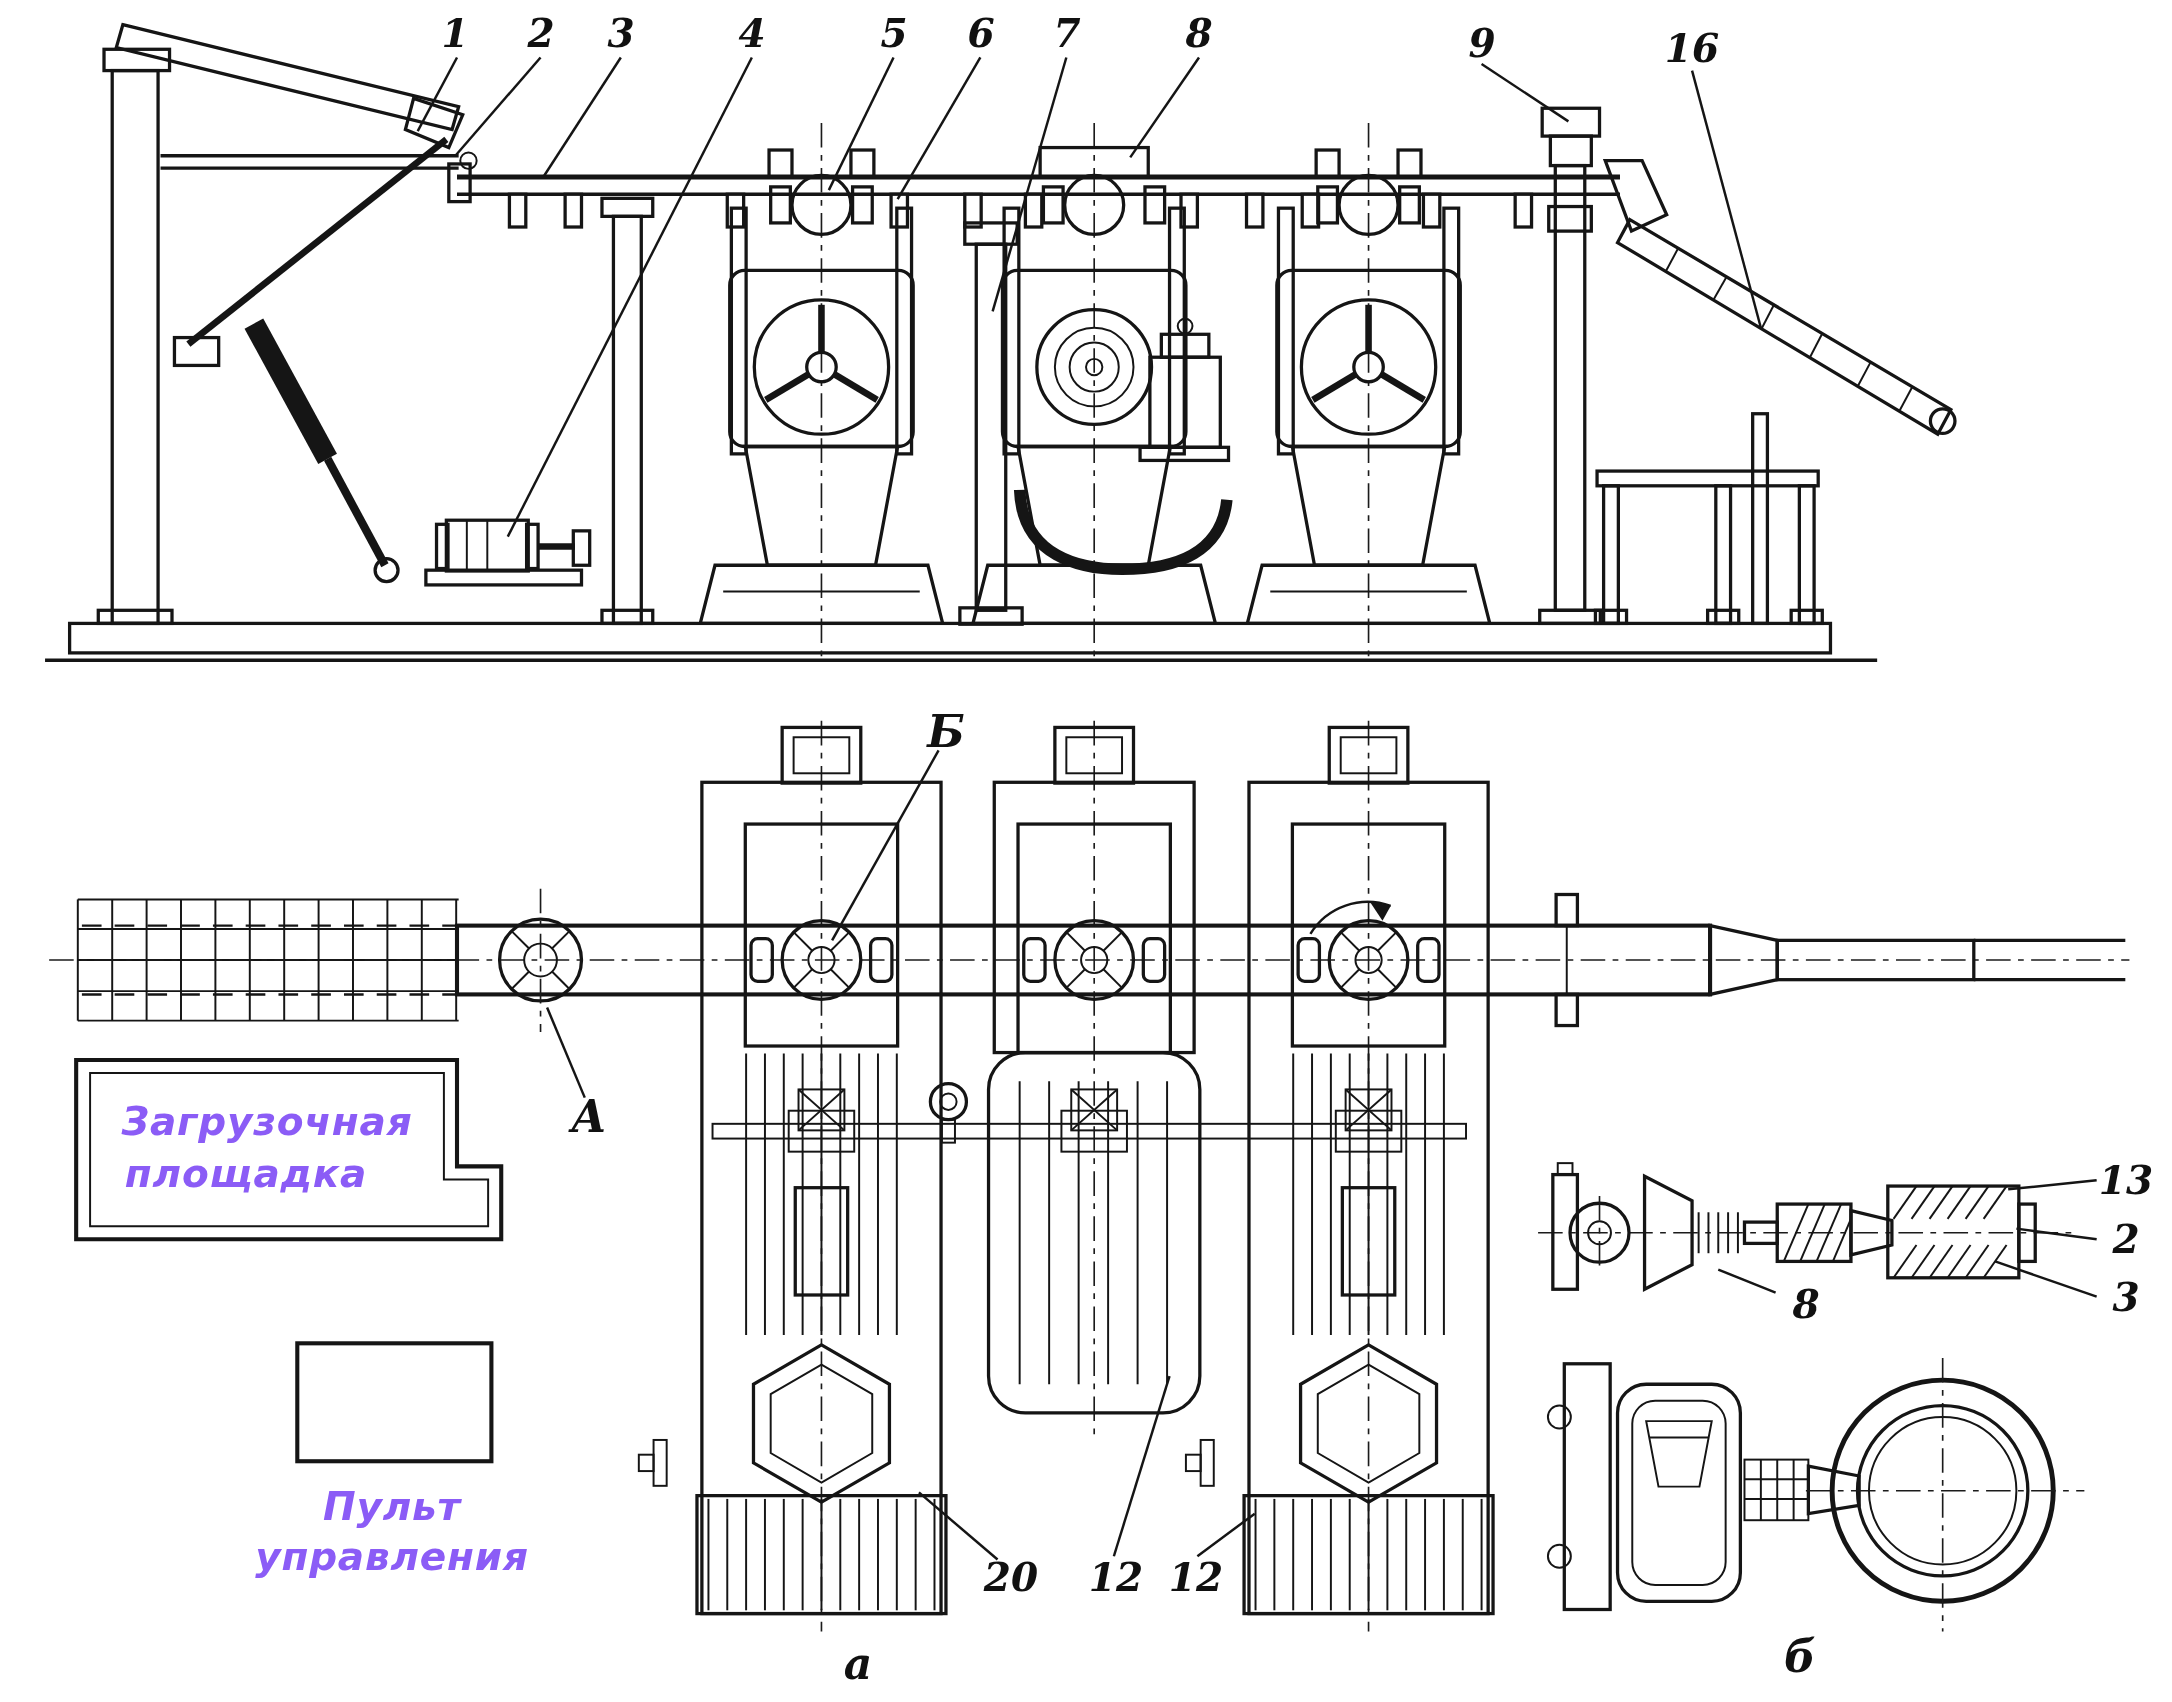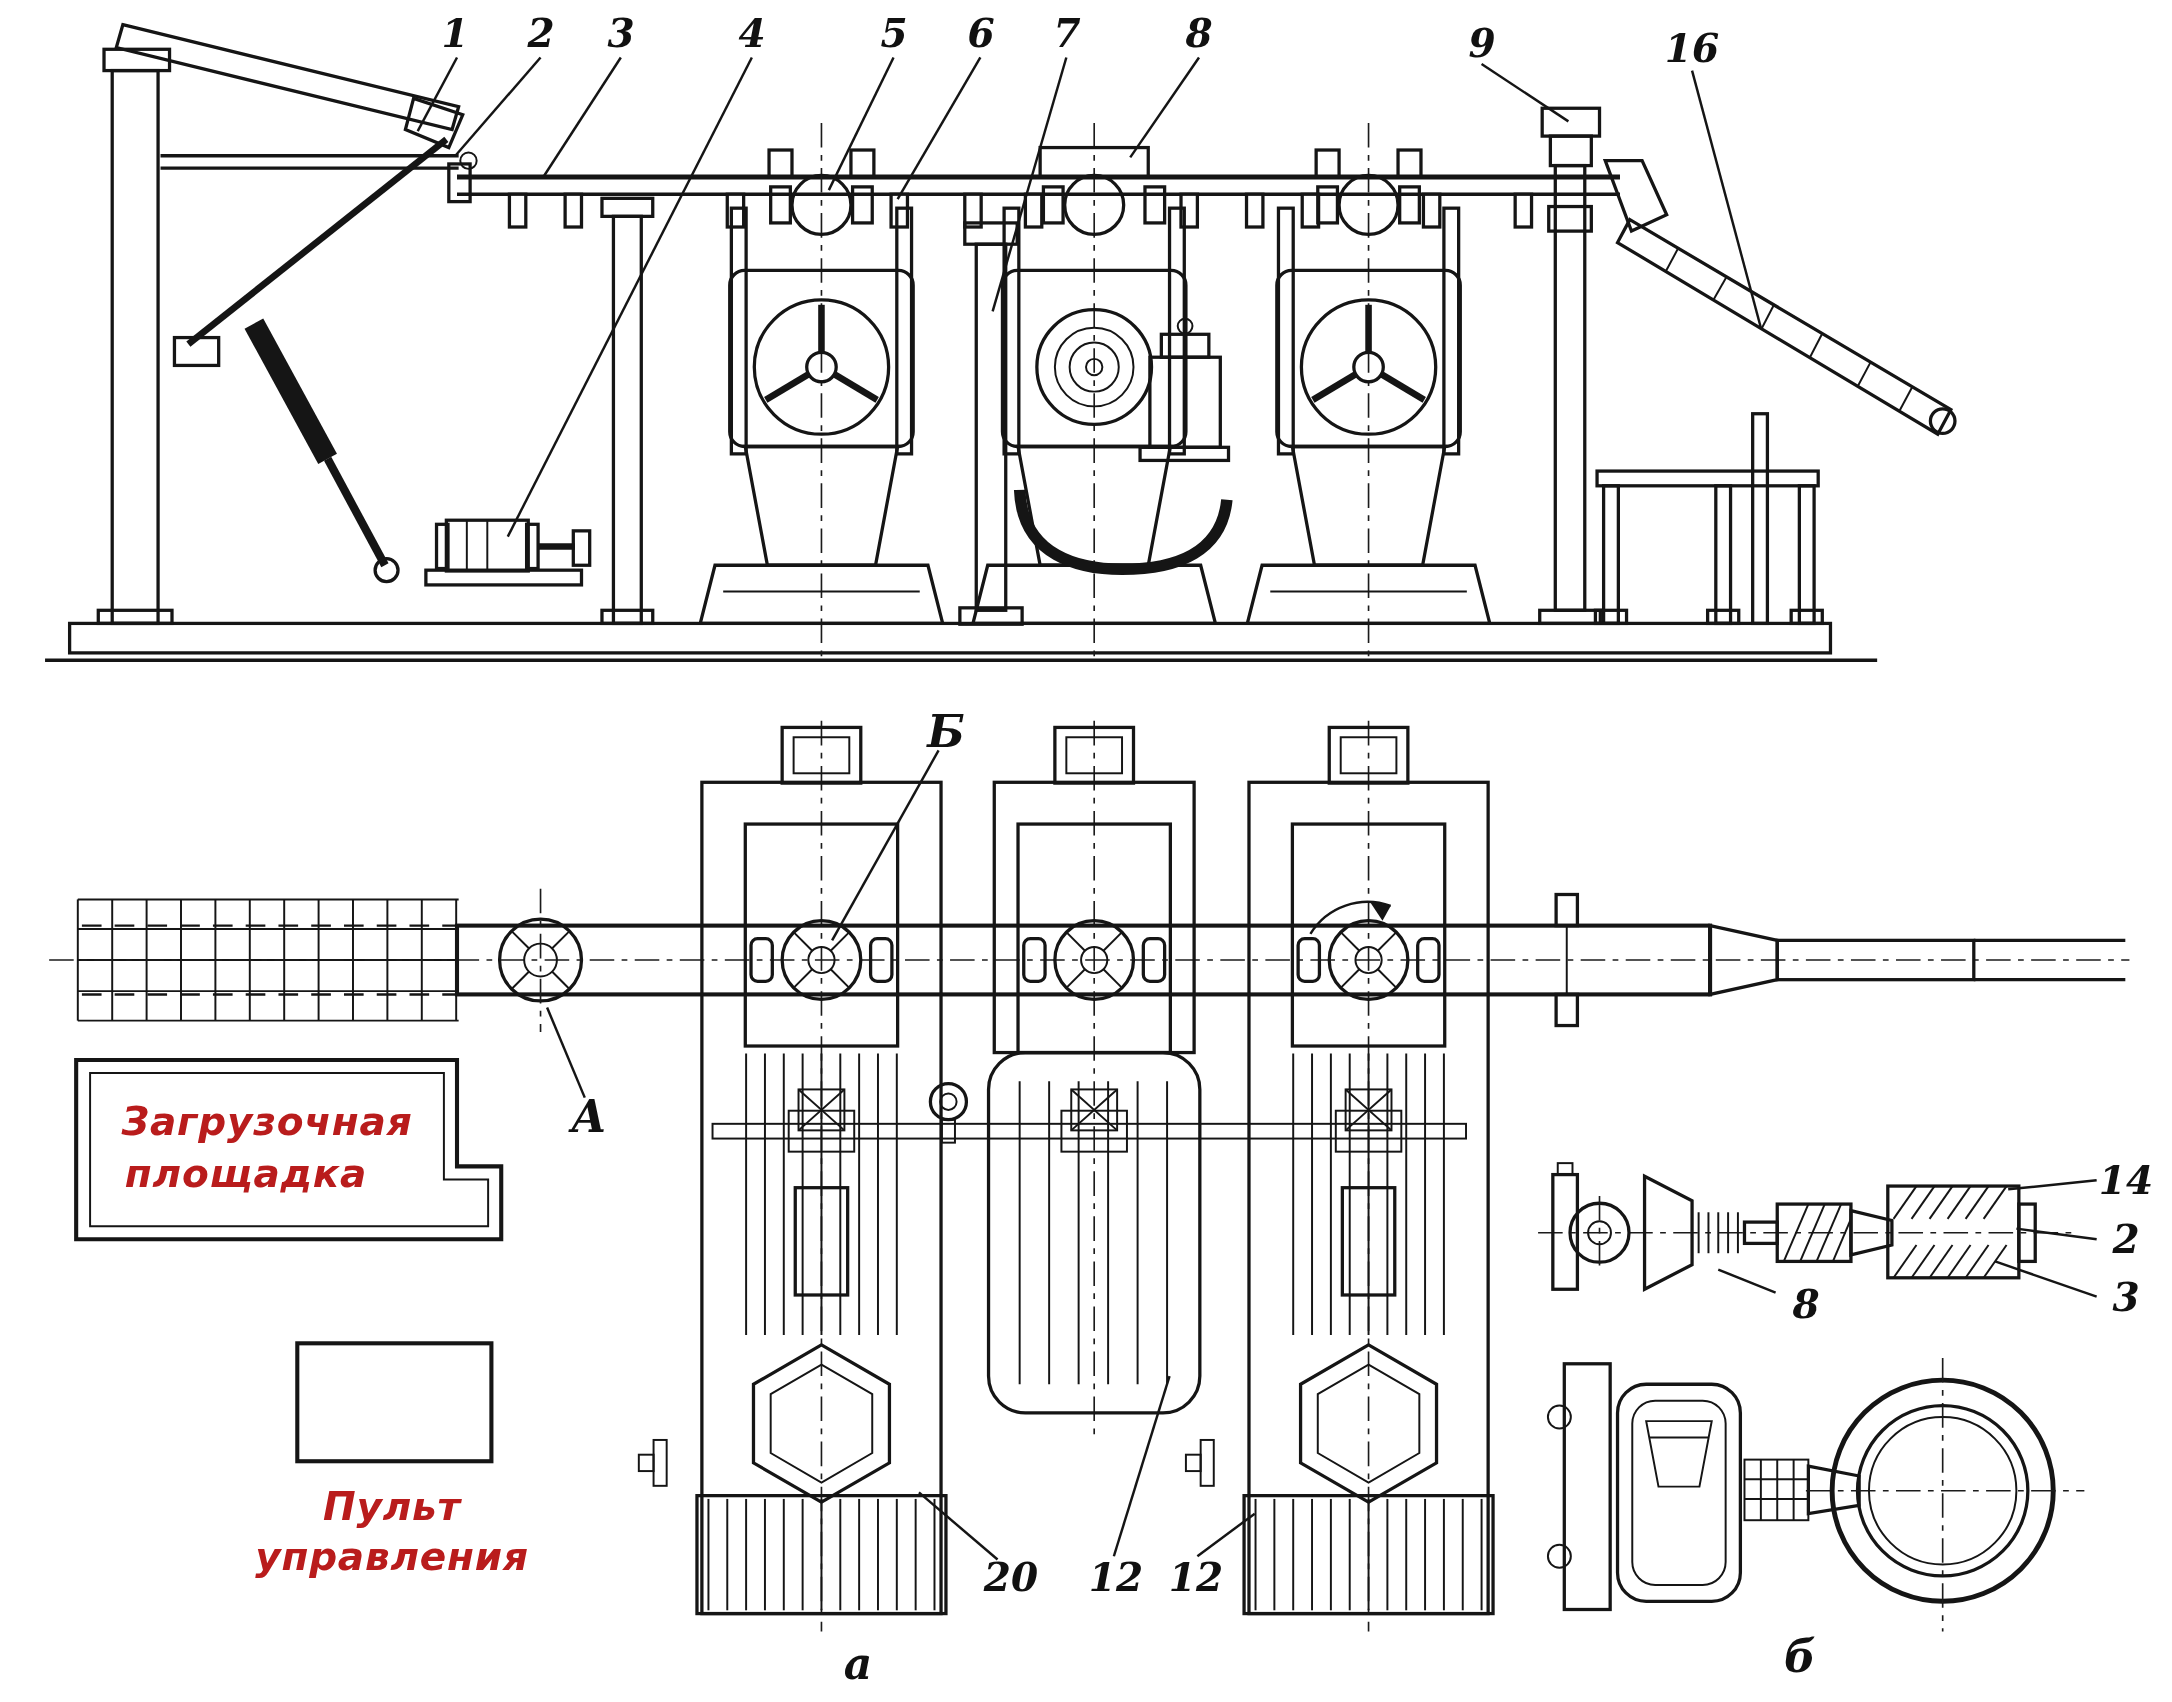--- a/index.html
+++ b/index.html
@@ -10,21 +10,21 @@
   .tk{fill:none;stroke:#151515;stroke-width:8;}
   .tn{fill:none;stroke:#151515;stroke-width:2.4;}
   .cl{fill:none;stroke:#1b1b1b;stroke-width:2;stroke-dasharray:30 9 7 9;}
   .ld{fill:none;stroke:#151515;stroke-width:3;}
   .dash{fill:none;stroke:#151515;stroke-width:3;stroke-dasharray:24 16;}
   .num{position:absolute;transform:translate(-50%,-50%);font:italic 600 39px "DejaVu Serif",serif;
        color:#111;white-space:nowrap;}
   .letter{position:absolute;transform:translate(-50%,-50%);font:italic 700 44px "DejaVu Serif",serif;
        color:#111;white-space:nowrap;}
   .rus{position:absolute;transform:translate(-50%,-50%);font:italic 700 39px "DejaVu Sans",sans-serif;
-       color:#b91c1c;white-space:nowrap;letter-spacing:0.8px;}
+       color:#8b5cf6;white-space:nowrap;letter-spacing:0.8px;}
 </style>
 </head>
 <body>
 
 <div class="canvas">
 
 <svg width="2172" height="1703" viewBox="0 0 2652 2079">
 
   <defs>
 
@@ -403,21 +403,21 @@
 <div class="num" style="left:752px;top:33px">4</div>
 <div class="num" style="left:894px;top:33px">5</div>
 <div class="num" style="left:981px;top:33px">6</div>
 <div class="num" style="left:1067px;top:33px">7</div>
 <div class="num" style="left:1199px;top:33px">8</div>
 <div class="num" style="left:1482px;top:43px">9</div>
 <div class="num" style="left:1692px;top:48px">16</div>
 <div class="num" style="left:1011px;top:1577px">20</div>
 <div class="num" style="left:1116px;top:1577px">12</div>
 <div class="num" style="left:1196px;top:1577px">12</div>
-<div class="num" style="left:2126px;top:1180px">14</div>
+<div class="num" style="left:2126px;top:1180px">13</div>
 <div class="num" style="left:2126px;top:1239px">2</div>
 <div class="num" style="left:2126px;top:1297px">3</div>
 <div class="num" style="left:1806px;top:1304px">8</div>
 
 <div class="letter" style="left:946px;top:731px">Б</div>
 <div class="letter" style="left:589px;top:1116px">А</div>
 <div class="letter" style="left:858px;top:1663px">а</div>
 <div class="letter" style="left:1800px;top:1656px">б</div>
 
 <div class="rus" style="left:267px;top:1121px">Загрузочная</div>

